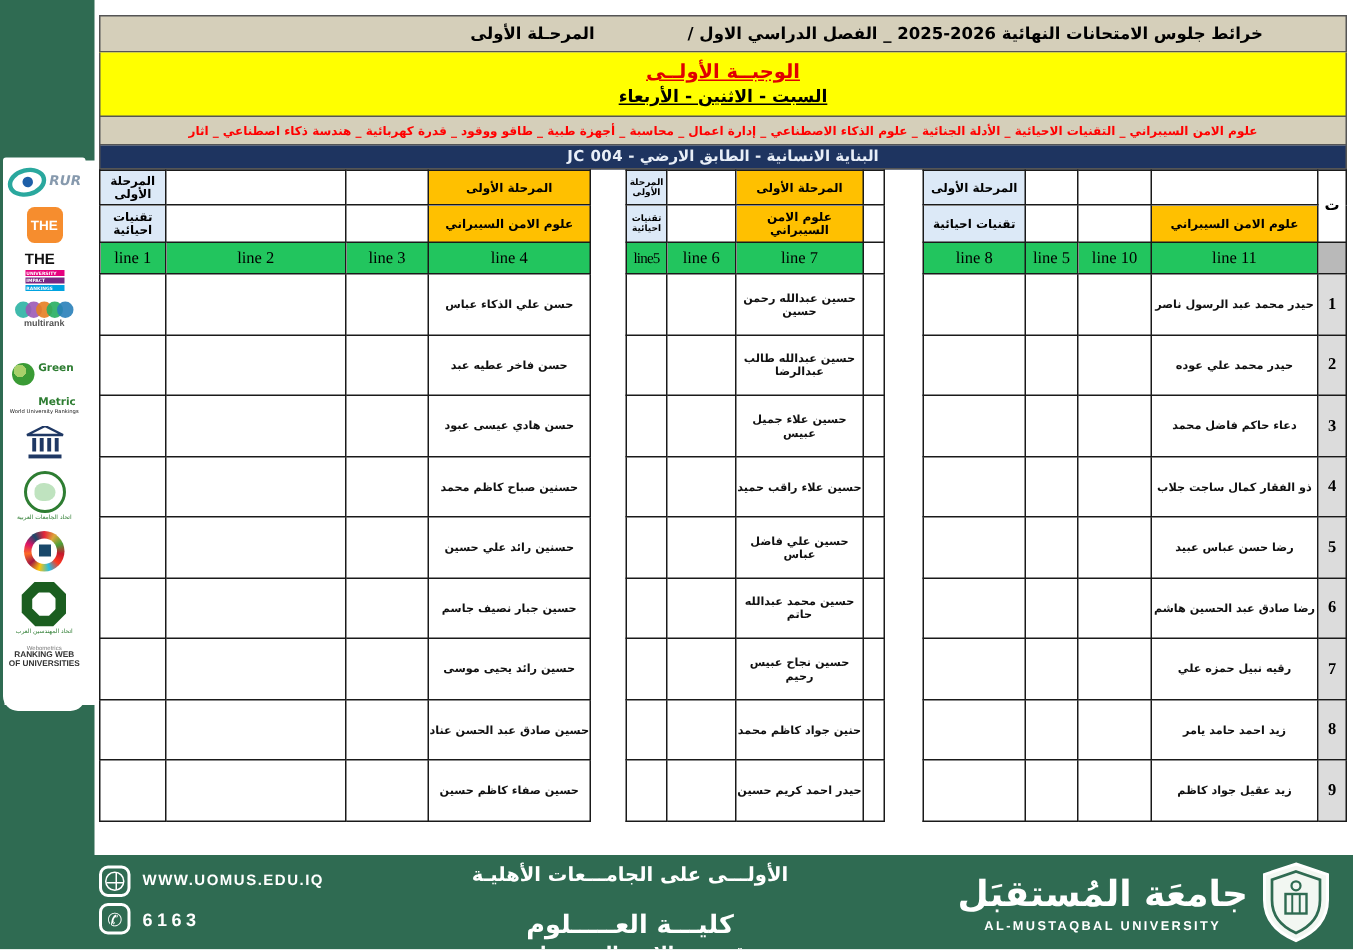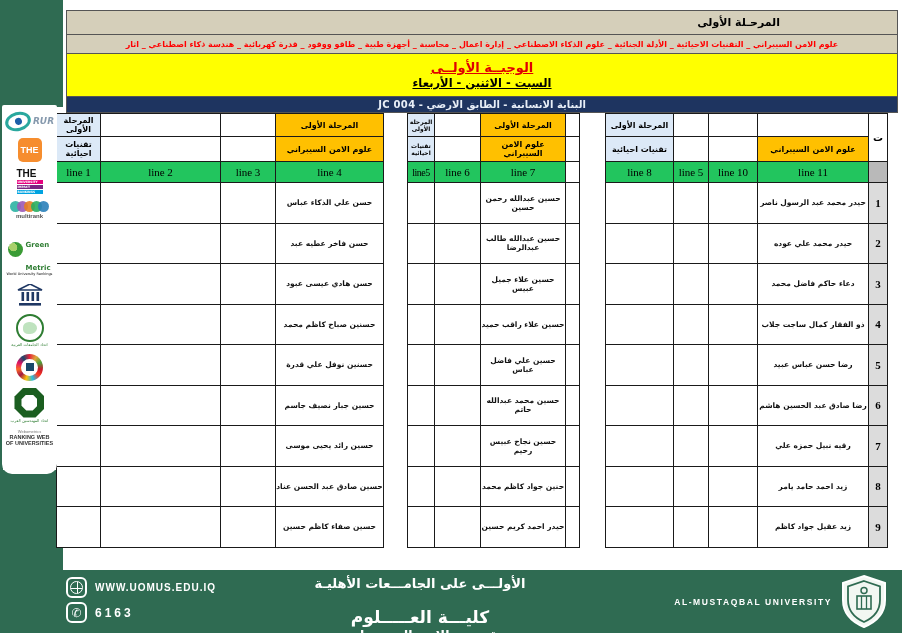--- a/index.html
+++ b/index.html
@@ -59,21 +59,21 @@
   .bar.title .stage{margin-right:62px;}
   .bar.yellow{height:43px;background:#FFFF00;display:flex;flex-direction:column;align-items:center;justify-content:center;}
   .batch{color:#E00000;font-weight:bold;font-size:13px;text-decoration:underline;direction:rtl;}
   .days{color:#000;font-weight:bold;font-size:11.5px;text-decoration:underline;direction:rtl;margin-top:1px;}
   .bar.depts{height:19px;background:#D5CFBA;display:flex;align-items:center;justify-content:center;
       direction:rtl;color:#FF0000;font-weight:bold;font-size:8px;}
   .bar.navy{height:16px;background:#1E3460;display:flex;align-items:center;justify-content:center;
       direction:rtl;color:#E8EEF7;font-weight:bold;font-size:10px;letter-spacing:.3px;}
 
   
-  table.seat{position:absolute;left:56px;top:113px;border-collapse:collapse;table-layout:fixed;width:831px;}
+  table.seat{position:absolute;left:66px;top:113px;border-collapse:collapse;table-layout:fixed;width:831px;}
   table.seat td{padding:0;text-align:center;vertical-align:middle;overflow:hidden;}
   td.b{border:1px solid #1a1a1a;background:#fff;}
   td.sp{border:none;background:transparent;}
   td.blue{background:#DCE9F7;font-weight:bold;font-size:8px;direction:rtl;}
   td.orange{background:#FFC000;font-weight:bold;font-size:8px;direction:rtl;}
   td.sm{font-size:6px;line-height:7px;}
   td.lab{background:#22c55e;font-family:"Liberation Serif",serif;font-weight:normal;font-size:11px;color:#000;}
   td.lab5{font-size:10px;letter-spacing:-.5px;}
   td.seqh{background:#fff;font-weight:bold;font-size:10px;direction:rtl;}
   td.seql{background:#B9B9B9;}
@@ -107,28 +107,29 @@
 <body>
 
 <div id="app">
 
   <div class="green-top"></div>
   <div class="green-strip"></div>
   <div class="green-bottom"></div>
 
   <div class="content">
     <div class="bar title first">
+      <span>خرائط جلوس الامتحانات النهائية  2026-2025 _ الفصل الدراسي الاول /</span>
       <span class="stage">المرحـلة الأولى</span>
-    </div>
-    <div class="bar depts">
-      <span>علوم الامن السيبراني _ التقنيات الاحيائية _ الأدلة الجنائية _ علوم الذكاء الاصطناعي _ إدارة اعمال _ محاسبة _ أجهزة طبية _ طاقو ووقود _ قدرة كهربائية _ هندسة ذكاء اصطناعي _ اثار</span>
     </div>
     <div class="bar yellow">
       <div class="batch">الوجبــة الأولــى</div>
       <div class="days">السبت - الاثنين - الأربعاء</div>
+    </div>
+    <div class="bar depts">
+      <span>علوم الامن السيبراني _ التقنيات الاحيائية _ الأدلة الجنائية _ علوم الذكاء الاصطناعي _ إدارة اعمال _ محاسبة _ أجهزة طبية _ طاقو ووقود _ قدرة كهربائية _ هندسة ذكاء اصطناعي _ اثار</span>
     </div>
     <div class="bar navy">
       <span>البناية الانسانية  -  الطابق الارضي  -  JC 004</span>
     </div>
   </div>
 
   <table class="seat">
     <colgroup>
       <col style="width:44px">
         <col style="width:120px">
@@ -263,21 +264,21 @@
       <td class="b"></td>
           <td class="b"></td>
           <td class="b"></td>
       <td class="b name">ذو الفقار كمال ساجت جلاب</td>
       <td class="b num">4</td>
     </tr>
     <tr class="dr">
       <td class="b"></td>
           <td class="b"></td>
           <td class="b"></td>
-      <td class="b name">حسنين نوفل علي قدرة</td>
+      <td class="b name">حسنين رائد علي حسين</td>
       <td class="sp"></td>
           <td class="b"></td>
           <td class="b"></td>
       <td class="b name">حسين علي فاضل عباس</td>
       <td class="b"></td>
           <td class="sp"></td>
       <td class="b"></td>
           <td class="b"></td>
           <td class="b"></td>
       <td class="b name">رضا حسن عباس عبيد</td>
@@ -439,20 +440,21 @@
         <span class="phone-num">6163</span>
       </div>
     </div>
     <div class="slogan">
       <div class="s1">الأولـــى على الجامـــعات الأهليـة</div>
       <div class="s2">كليـــة العـــــلوم</div>
       <div class="s3">قســـم الامن الســيبراني</div>
     </div>
     <div class="brand">
       <div class="brand-txt">
+        <div class="uni-ar">جامعَة المُستقبَل</div>
         <div class="uni-en">AL-MUSTAQBAL UNIVERSITY</div>
       </div>
       <svg width="52" height="55" viewBox="0 0 52 55">
         <path d="M26 2 L47 9 V26 C47 40 38 48 26 53 C14 48 5 40 5 26 V9 Z" fill="#f2f7f2" stroke="#ffffff" stroke-width="2"></path>
         <path d="M26 7 L42 12.5 V26 C42 37 35 44 26 48 C17 44 10 37 10 26 V12.5 Z" fill="none" stroke="#2F6B52" stroke-width="1.8"></path>
         <rect x="19" y="22" width="14" height="13" fill="none" stroke="#2F6B52" stroke-width="1.6"></rect>
         <line x1="23.5" y1="22" x2="23.5" y2="35" stroke="#2F6B52" stroke-width="1.3"></line>
         <line x1="28.5" y1="22" x2="28.5" y2="35" stroke="#2F6B52" stroke-width="1.3"></line>
         <circle cx="26" cy="16.5" r="3" fill="none" stroke="#2F6B52" stroke-width="1.5"></circle>
       </svg>

